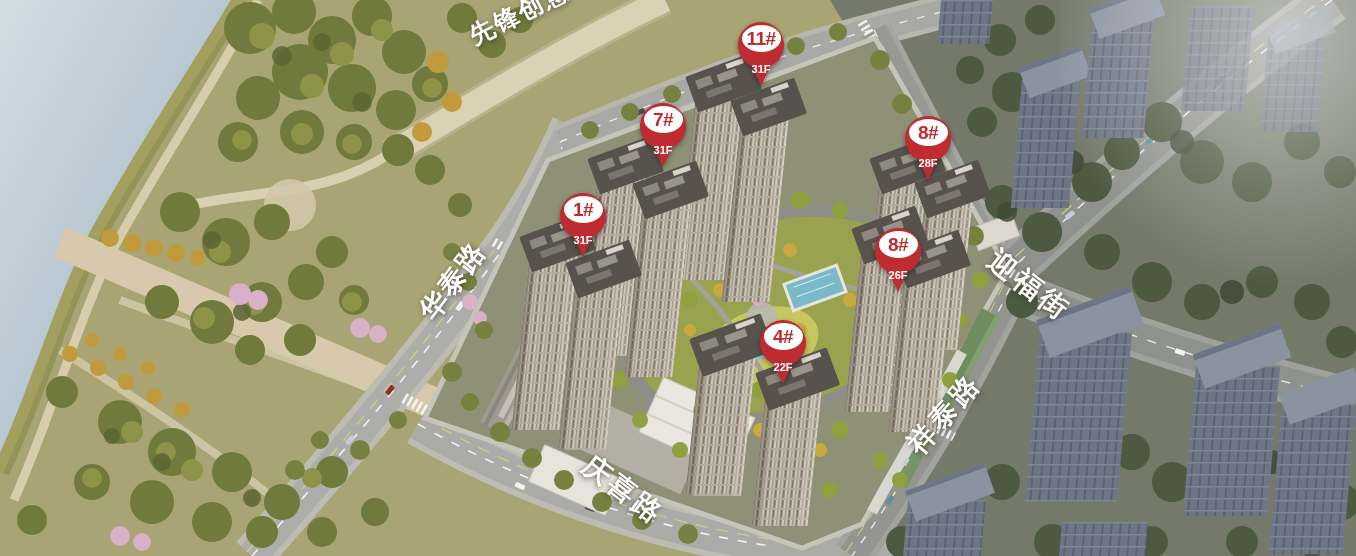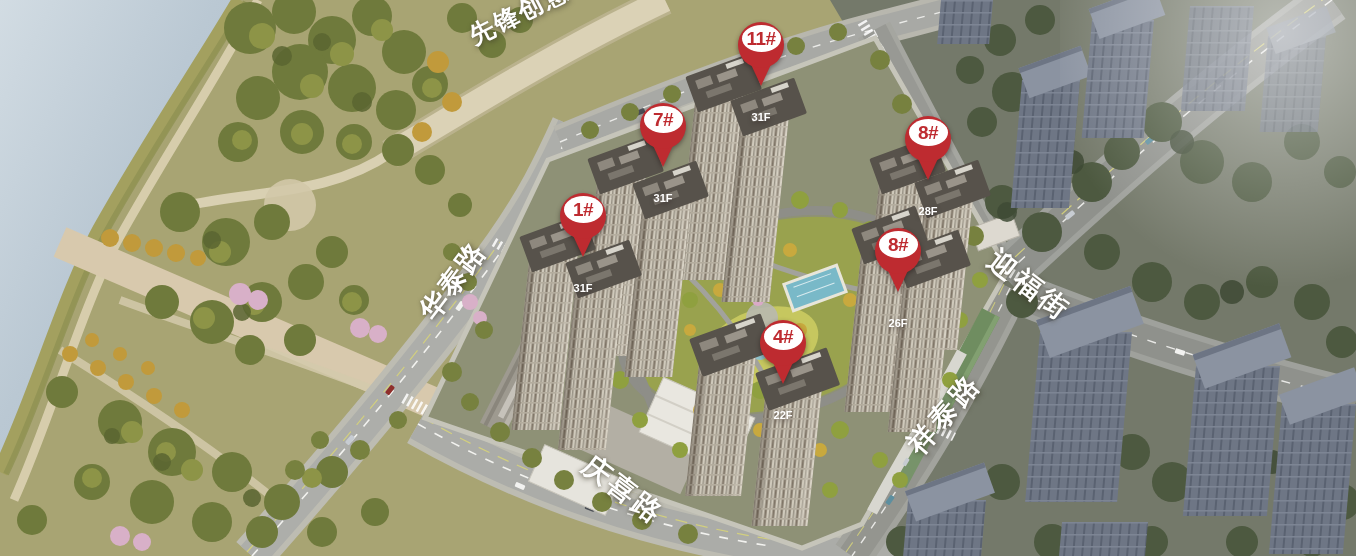--- a/index.html
+++ b/index.html
@@ -29,21 +29,21 @@
        filter:drop-shadow(0 2px 2.5px rgba(25,12,12,.45));cursor:pointer;}
   .pin-tail{position:absolute;left:50%;top:36px;transform:translateX(-50%);
        width:0;height:0;border-left:13px solid transparent;border-right:13px solid transparent;
        border-top:28px solid var(--pinred);}
   .pin-disc{position:absolute;left:3px;top:0;width:46px;height:46px;border-radius:50%;
        background:var(--pinred);}
   .pin-circle{position:absolute;left:6.5px;top:3px;width:39px;height:27px;border-radius:50%;
        background:#ffffff;display:flex;align-items:center;justify-content:center;
        font-weight:bold;font-size:19px;letter-spacing:-0.5px;color:var(--pinred);}
   .pin-floor{position:absolute;left:0;top:42px;width:100%;text-align:center;
-       font-size:11px;font-weight:bold;color:#ffffff;line-height:1;margin-top:48px;}
+       font-size:11px;font-weight:bold;color:#ffffff;line-height:1;}
   .pin-1{left:557px;top:193px;}
   .pin-7{left:637px;top:103px;}
   .pin-11{left:735px;top:22px;}
   .pin-13{left:902px;top:116px;}
   .pin-8{left:872px;top:228px;}
   .pin-4{left:757px;top:320px;}
 </style>
 </head>
 <body>
 

